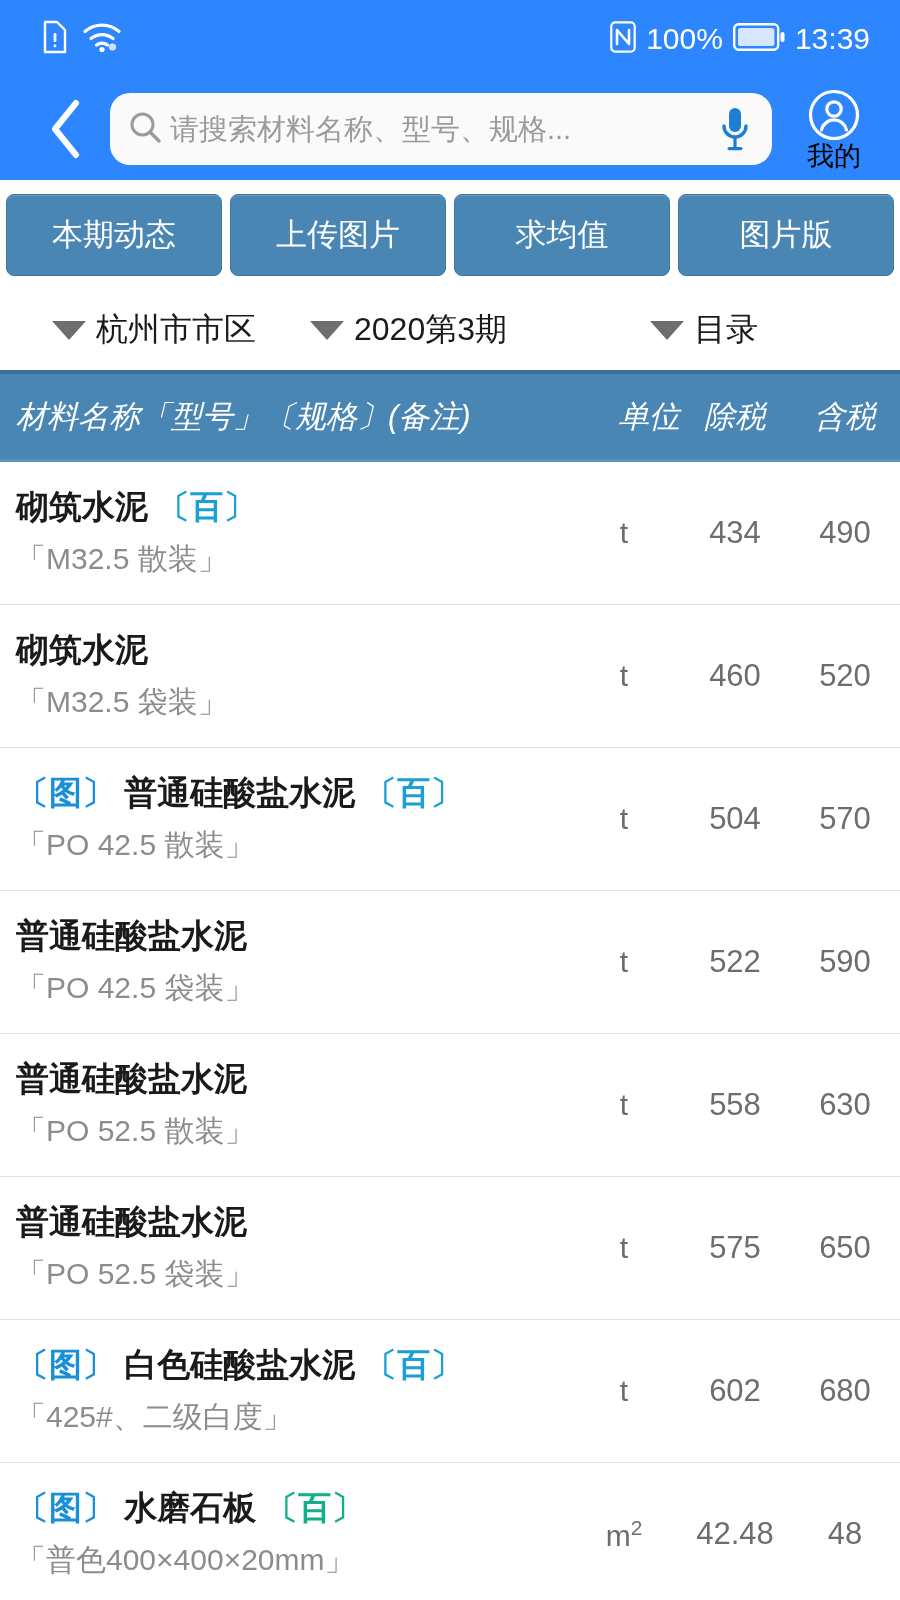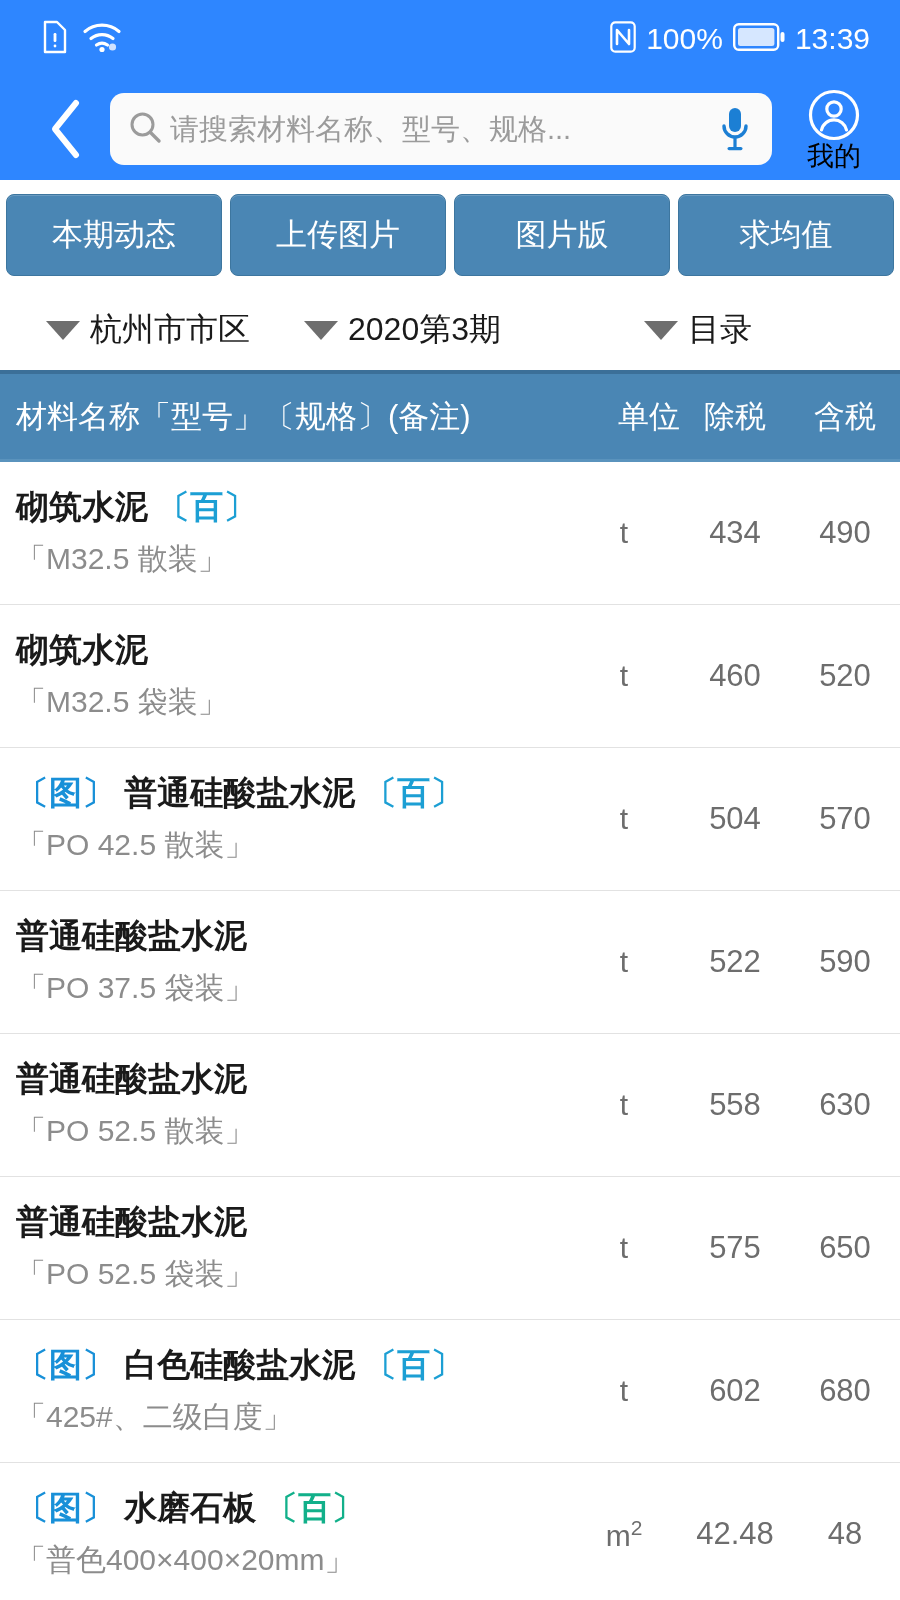--- a/index.html
+++ b/index.html
@@ -26,21 +26,21 @@
   .navbar{
     height:102px; background:#2E86FF;
     display:flex; align-items:center; padding:0 18px 0 30px;
   }
   .back-btn{
     width:72px; height:72px; flex:0 0 72px;
     display:flex; align-items:center; justify-content:center;
     cursor:pointer;
   }
   .searchbox{
-    flex:1 1 auto; height:72px; background:#fafafa; border-radius:14px;
+    flex:1 1 auto; height:72px; background:#fafafa; border-radius:20px;
     display:flex; align-items:center; padding:0 16px 0 18px;
     margin:0 14px 0 8px;
   }
   .search-input{
     flex:1 1 auto; border:none; outline:none; background:transparent;
     font-size:29px; color:#333;
     font-family:"Liberation Sans","DejaVu Sans",sans-serif;
   }
   .search-input::placeholder{ color:#9b9b9b; }
   .mic-btn{ flex:0 0 auto; width:42px; display:flex; justify-content:center; cursor:pointer; }
@@ -61,40 +61,40 @@
     background:#4A86B4; color:#fff;
     border:1px solid #3d769f; border-radius:8px;
     display:flex; align-items:center; justify-content:center;
     font-size:31px; cursor:pointer;
     box-shadow: inset 0 1px 0 rgba(255,255,255,.18);
   }
 
   
   .filterbar{
     height:80px; display:flex; align-items:center; background:#fff;
-    padding:0 4px;
+    padding:0 10px;
   }
   .filter{
     display:flex; align-items:center; gap:10px; cursor:pointer;
     color:#1a1a1a; font-size:32px; white-space:nowrap;
   }
   .filter-1{ flex:0 0 300px; padding-left:42px; }
   .filter-2{ flex:0 0 300px; }
   .filter-3{ flex:1 1 auto; padding-left:40px;text-align:center; }
   .caret{
     width:0;height:0;border-left:17px solid transparent;
     border-right:17px solid transparent;border-top:19px solid #6e6e6e;
     flex:0 0 auto;
   }
 
   
   .tbl-head{
     height:92px; background:#4A86B4; color:#fff;
     border-top:4px solid #3b6f98; border-bottom:3px solid #5a93bd;
-    display:flex; align-items:center;
+    display:flex; align-items:center;font-style:italic;
   }
   .th-name{ flex:1 1 auto; padding-left:16px; font-size:31px; }
   .th-num{ flex:0 0 110px; text-align:center; font-size:31px; }
   .th-unit{ flex:0 0 112px; text-align:right; font-size:31px; }
 
   .row{
     min-height:143px; display:flex; align-items:center;
     border-bottom:1px solid #e2e2e2; background:#fff;
     cursor:pointer;
   }
@@ -182,22 +182,22 @@
         <circle cx="26" cy="20" r="7.2" fill="none" stroke="#fff" stroke-width="3.2"></circle>
         <path d="M13.5 41a12.8 12.8 0 0 1 25 0" fill="none" stroke="#fff" stroke-width="3.2" stroke-linecap="round"></path>
       </svg>
       <span class="profile-label">我的</span>
     </div>
   </div>
 
   <div class="actionbar">
     <div class="act-btn">本期动态</div>
     <div class="act-btn">上传图片</div>
+    <div class="act-btn">求均值</div>
     <div class="act-btn">图片版</div>
-    <div class="act-btn">求均值</div>
   </div>
 
   <div class="filterbar">
     <div class="filter filter-1">
       <span class="caret"></span>
       <span>杭州市市区</span>
     </div>
     <div class="filter filter-2">
       <span class="caret"></span>
       <span>2020第3期</span>
@@ -239,21 +239,21 @@
           <div class="mat-title"><span class="tag-img">〔图〕</span> <span>普通硅酸盐水泥</span> <span class="tag-bai">〔百〕</span></div>
           <div class="mat-spec">「PO 42.5 散装」</div>
         </div>
         <div class="cell-unit">t</div>
         <div class="cell-num">504</div>
         <div class="cell-num">570</div>
       </div>
       <div class="row">
         <div class="cell-name">
           <div class="mat-title"><span>普通硅酸盐水泥</span></div>
-          <div class="mat-spec">「PO 37.5 袋装」</div>
+          <div class="mat-spec">「PO 42.5 袋装」</div>
         </div>
         <div class="cell-unit">t</div>
         <div class="cell-num">522</div>
         <div class="cell-num">590</div>
       </div>
       <div class="row">
         <div class="cell-name">
           <div class="mat-title"><span>普通硅酸盐水泥</span></div>
           <div class="mat-spec">「PO 52.5 散装」</div>
         </div>

